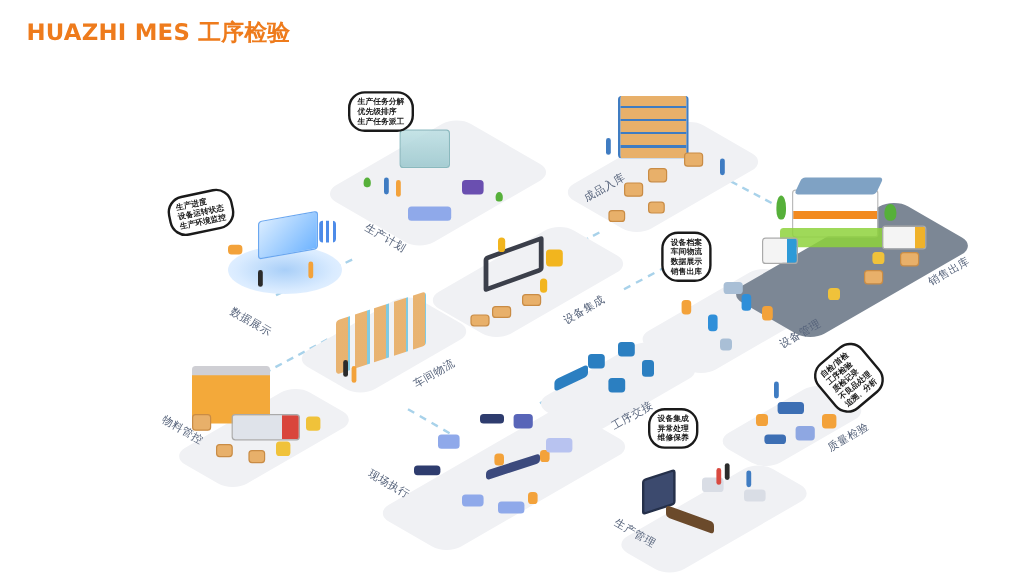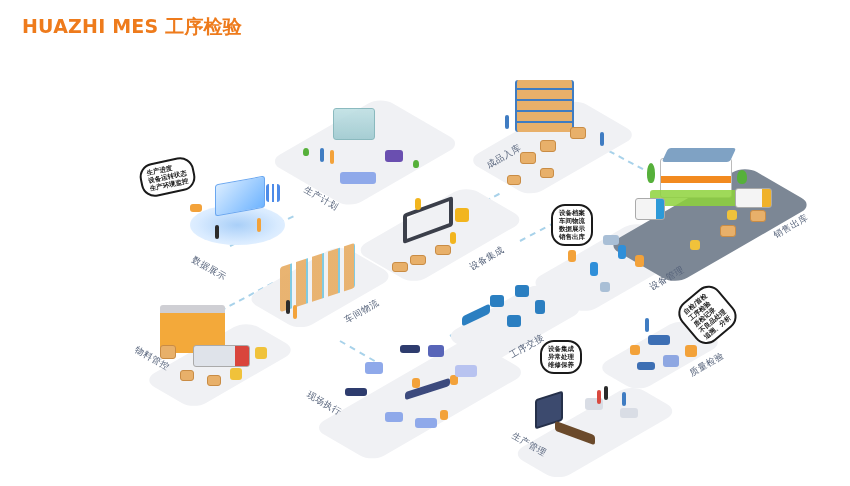--- a/index.html
+++ b/index.html
@@ -169,26 +169,31 @@
   <div class="label neg" style="left:772px;top:220px;">销售出库</div>
   <div class="label neg" style="left:468px;top:252px;">设备集成</div>
   <div class="label neg" style="left:648px;top:272px;">设备管理</div>
   <div class="label neg" style="left:343px;top:305px;">车间物流</div>
   <div class="label" style="left:133px;top:352px;">物料管控</div>
   <div class="label neg" style="left:508px;top:340px;">工序交接</div>
   <div class="label" style="left:305px;top:397px;">现场执行</div>
   <div class="label neg" style="left:688px;top:358px;">质量检验</div>
   <div class="label" style="left:510px;top:438px;">生产管理</div>
 
+  <div class="bubble" style="left:290px;top:76px;">
+    <span class="line">生产任务分解</span>
+    <span class="line">优先级排序</span>
+    <span class="line">生产任务派工</span>
+  </div>
   <div class="bubble" style="left:140px;top:160px;transform:rotate(-12deg);">
     <span class="line">生产进度</span>
     <span class="line">设备运转状态</span>
     <span class="line">生产环境监控</span>
   </div>
-  <div class="bubble" style="left:551px;top:204px;">
+  <div class="bubble" style="left:551px;top:193px;">
     <span class="line">设备档案</span>
     <span class="line">车间物流</span>
     <span class="line">数据展示</span>
     <span class="line">销售出库</span>
   </div>
   <div class="bubble" style="left:683px;top:290px;transform:rotate(-40deg);">
     <span class="line">自检/首检</span>
     <span class="line">工序检验</span>
     <span class="line">质检记录</span>
     <span class="line">不良品处理</span>

